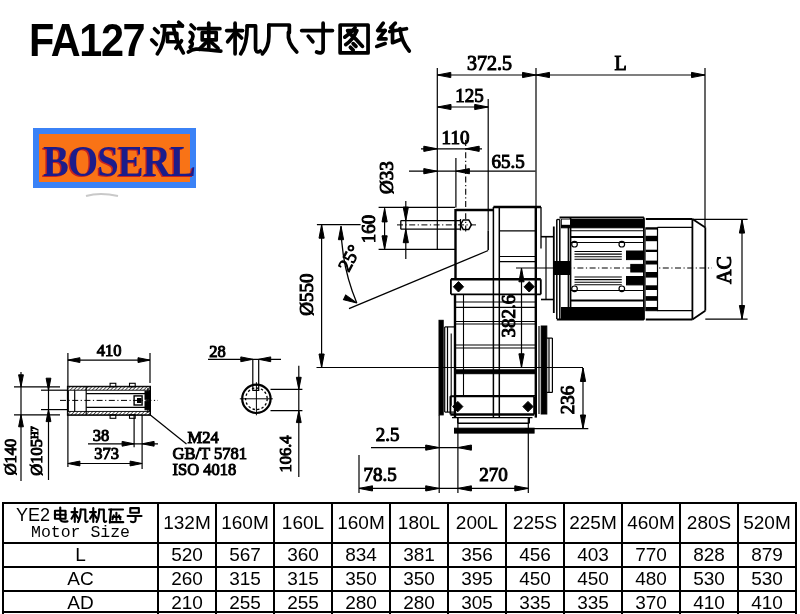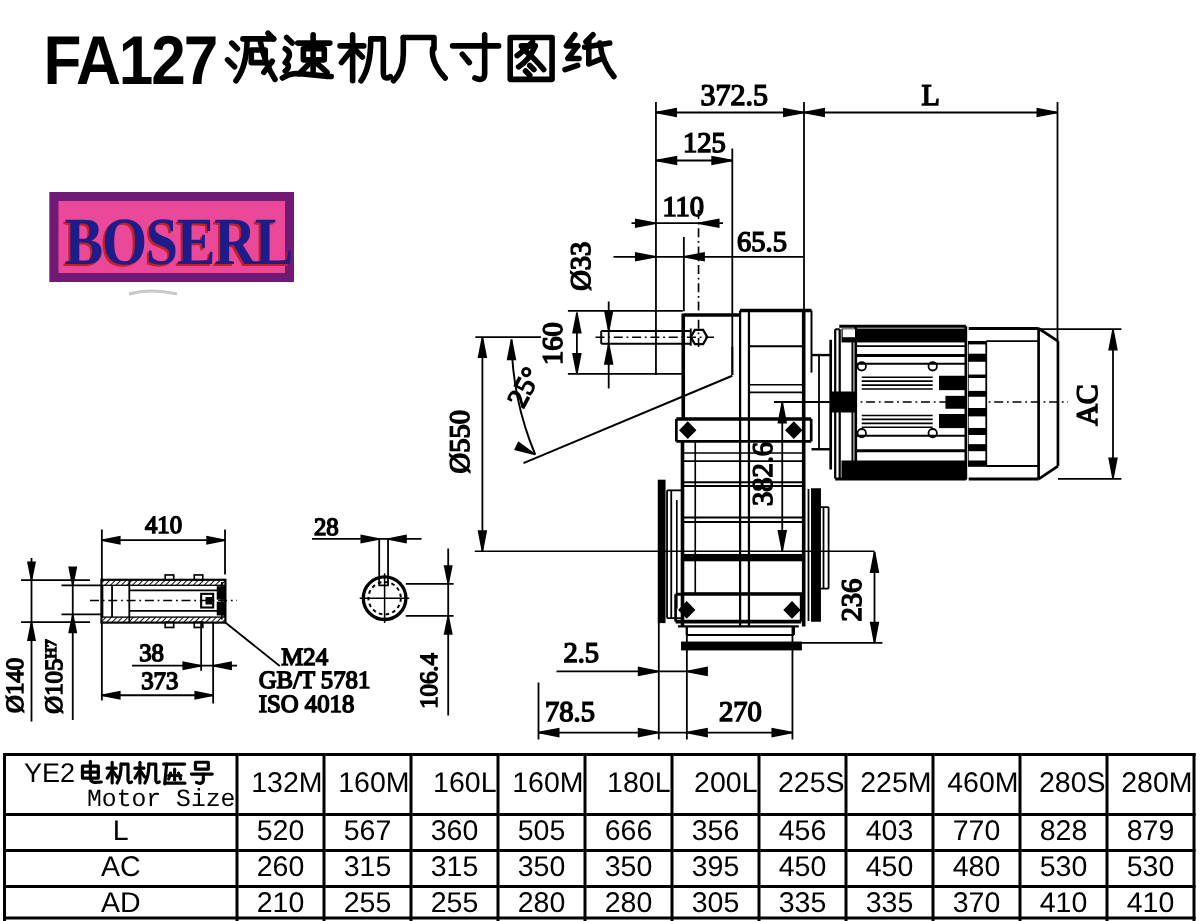--- a/index.html
+++ b/index.html
@@ -1,31 +1,31 @@
 <!DOCTYPE html>
 <html><head><meta charset="utf-8">
 <style>
 * { margin:0; padding:0; box-sizing:border-box; }
 html,body { width:800px; height:614px; background:#fff; overflow:hidden; }
 #page { position:relative; width:800px; height:614px; font-family:"Liberation Sans",sans-serif; }
 #fa { position:absolute; left:29px; top:17px; font-family:"Liberation Sans",sans-serif;
       font-weight:bold; font-size:46px; line-height:46px; letter-spacing:-1.5px; color:#000;
       transform:scaleX(0.9); transform-origin:left center; }
 #logo { position:absolute; left:33px; top:128px; width:163px; height:60px;
-        border:6px solid #701a75; background:#ec4899; }
+        border:6px solid #3b82f6; background:#f97316; }
 #logo span { position:absolute; left:4px; top:5px; font-family:"Liberation Serif",serif;
         font-weight:bold; font-size:45px; line-height:45px; color:#1c1c8a;
         text-shadow:-1.6px 1.2px 0 #c32222; letter-spacing:-1px;
         transform:scaleX(0.86); transform-origin:left center; white-space:nowrap; }
 svg { position:absolute; left:0; top:0; }
 table { position:absolute; left:2px; top:502px; width:795px; height:111px;
         border-collapse:collapse; table-layout:fixed; }
 td { border:2.4px solid #000; text-align:center; vertical-align:middle;
      font-size:19px; color:#000; padding:0; }
-tr.hd td { height:35px; font-size:19px;text-align:right; }
+tr.hd td { height:35px; font-size:19px; }
 td:first-child { width:155px; }
 .h1 { height:20px; line-height:21px; }
 .h2 { font-family:"Liberation Mono",monospace; font-size:16.5px; line-height:18px; }
 </style></head>
 <body>
 <div id="page">
 <div id="fa">FA127</div>
 <div style="position:absolute;left:2px;top:610.8px;width:795px;height:2.6px;background:#000;"></div>
 <div id="logo">
       <span>BOSERL</span>
@@ -404,29 +404,29 @@
           <td class="mc">132M</td>
           <td class="mc">160M</td>
           <td class="mc">160L</td>
           <td class="mc">160M</td>
           <td class="mc">180L</td>
           <td class="mc">200L</td>
           <td class="mc">225S</td>
           <td class="mc">225M</td>
           <td class="mc">460M</td>
           <td class="mc">280S</td>
-          <td class="mc">280M</td>
+          <td class="mc">520M</td>
         </tr>
 <tr>
           <td>L</td>
           <td>520</td>
           <td>567</td>
           <td>360</td>
-          <td>505</td>
-          <td>666</td>
+          <td>834</td>
+          <td>381</td>
           <td>356</td>
           <td>456</td>
           <td>403</td>
           <td>770</td>
           <td>828</td>
           <td>879</td>
         </tr>
 <tr>
           <td>AC</td>
           <td>260</td>

